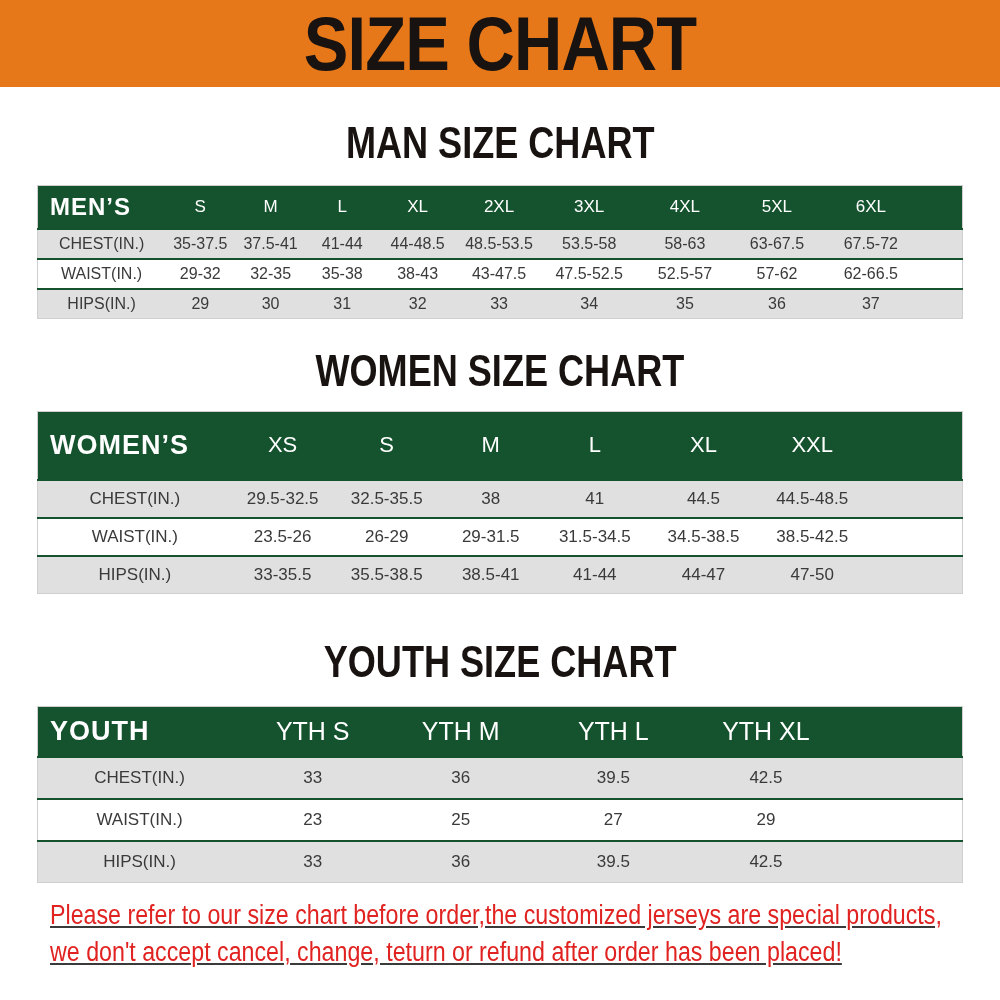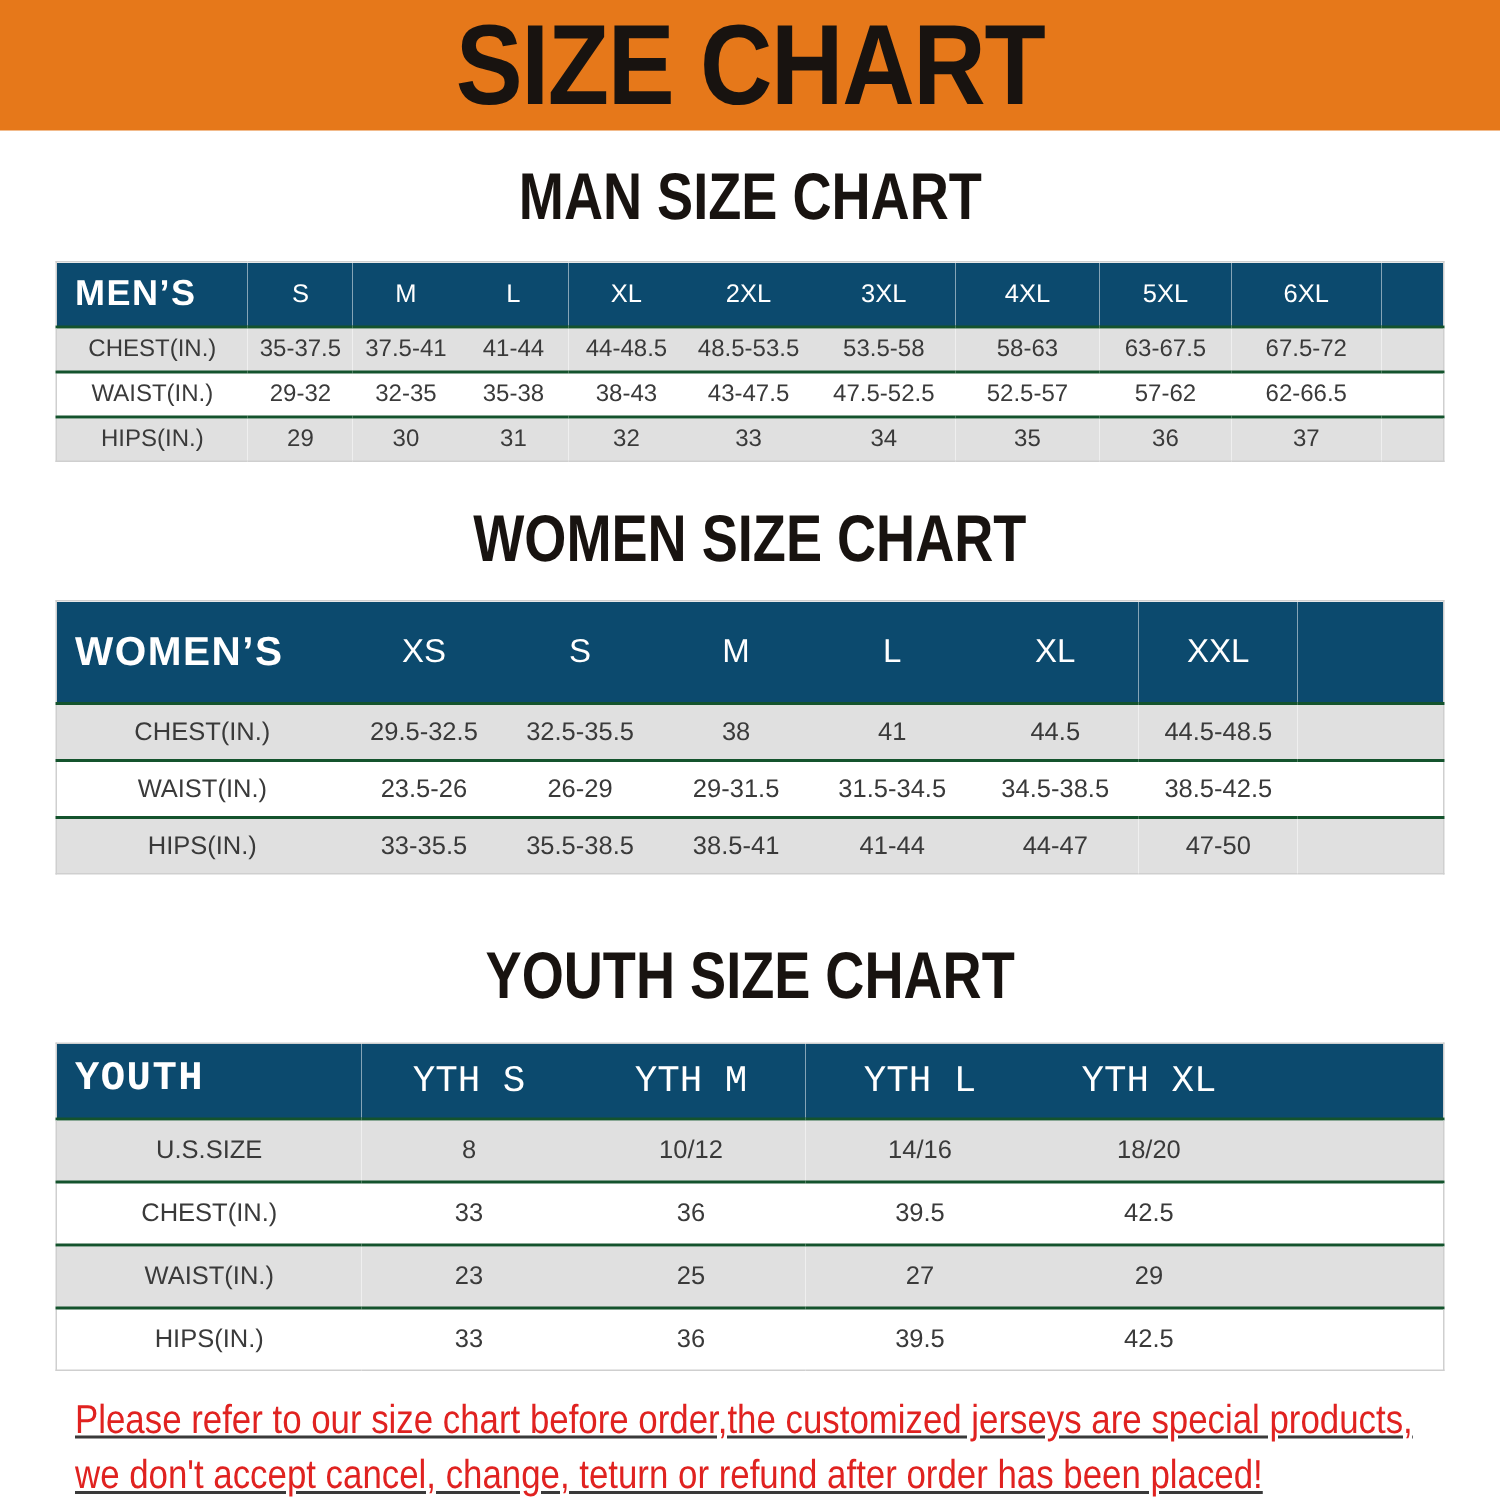--- a/index.html
+++ b/index.html
@@ -13,38 +13,38 @@
     height:87px; background:#E6781A;
     display:flex; align-items:center; justify-content:center;
   }
   .banner-title {
     display:inline-block;
     font-size:76px; font-weight:bold; color:#181310;
     line-height:1; transform:scaleX(0.88); transform-origin:center;
     letter-spacing:-1px; white-space:nowrap;
   }
   .section-title-wrap { text-align:center; }
-  .wrap-1 { margin-top:23px; }
+  .wrap-1 { margin-top:34px; }
   .wrap-2 { margin-top:30px; }
   .wrap-3 { margin-top:46px; }
   .section-title {
     display:inline-block;
     font-size:44px; font-weight:bold; color:#181310;
     line-height:1; transform:scaleX(0.82); transform-origin:center;
     letter-spacing:0px; white-space:nowrap;
   }
   table {
     width:926px; margin:0 auto;
     border-collapse:collapse; table-layout:fixed;
     border:1px solid #cfcfcf;
   }
   .tbl-1 { margin-top:20px; }
   .tbl-2 { margin-top:18px; }
   .tbl-3 { margin-top:22px; }
-  thead tr { background:#0c4a6e; color:#ffffff; }
+  thead tr { background:#14532d; color:#ffffff; }
   tbody tr { border-top:2px solid #14532d; }
   tbody tr:nth-child(odd) { background:#E0E0E0; }
   tbody tr:nth-child(even) { background:#ffffff; }
   th, td { padding:0; text-align:center; font-weight:normal; overflow:hidden; }
   th.group {
     text-align:left; padding-left:12px;
     font-weight:bold; letter-spacing:1px; white-space:nowrap;
   }
   td { color:#3a3a3a; white-space:nowrap; }
   
@@ -53,21 +53,21 @@
   .tbl-1 th.group { font-size:24px; }
   .tbl-1 th.colh  { font-size:17px; }
   .tbl-1 td       { font-size:16px; }
   
   .tbl-2 thead tr { height:68px; }
   .tbl-2 tbody tr { height:38px; }
   .tbl-2 th.group { font-size:27px; }
   .tbl-2 th.colh  { font-size:22px; }
   .tbl-2 td       { font-size:17px; }
   
-  .tbl-3 thead tr { height:50px;font-family:Liberation Mono, monospace; }
+  .tbl-3 thead tr { height:50px; }
   .tbl-3 tbody tr { height:42px; }
   .tbl-3 th.group { font-size:27px; }
   .tbl-3 th.colh  { font-size:25px; }
   .tbl-3 td       { font-size:17px; }
 
   .footer {
     margin-top:14px; padding-left:50px;text-decoration:underline;
   }
   .footer-line {
     display:block;
@@ -243,28 +243,20 @@
             <th class="group">YOUTH</th>
             <th class="colh">YTH S</th>
             <th class="colh">YTH M</th>
             <th class="colh">YTH L</th>
             <th class="colh">YTH XL</th>
             <th></th>
           </tr>
         </thead>
         <tbody>
           <tr>
-            <td>U.S.SIZE</td>
-            <td>8</td>
-            <td>10/12</td>
-            <td>14/16</td>
-            <td>18/20</td>
-            <td></td>
-          </tr>
-          <tr>
             <td>CHEST(IN.)</td>
             <td>33</td>
             <td>36</td>
             <td>39.5</td>
             <td>42.5</td>
             <td></td>
           </tr>
           <tr>
             <td>WAIST(IN.)</td>
             <td>23</td>

